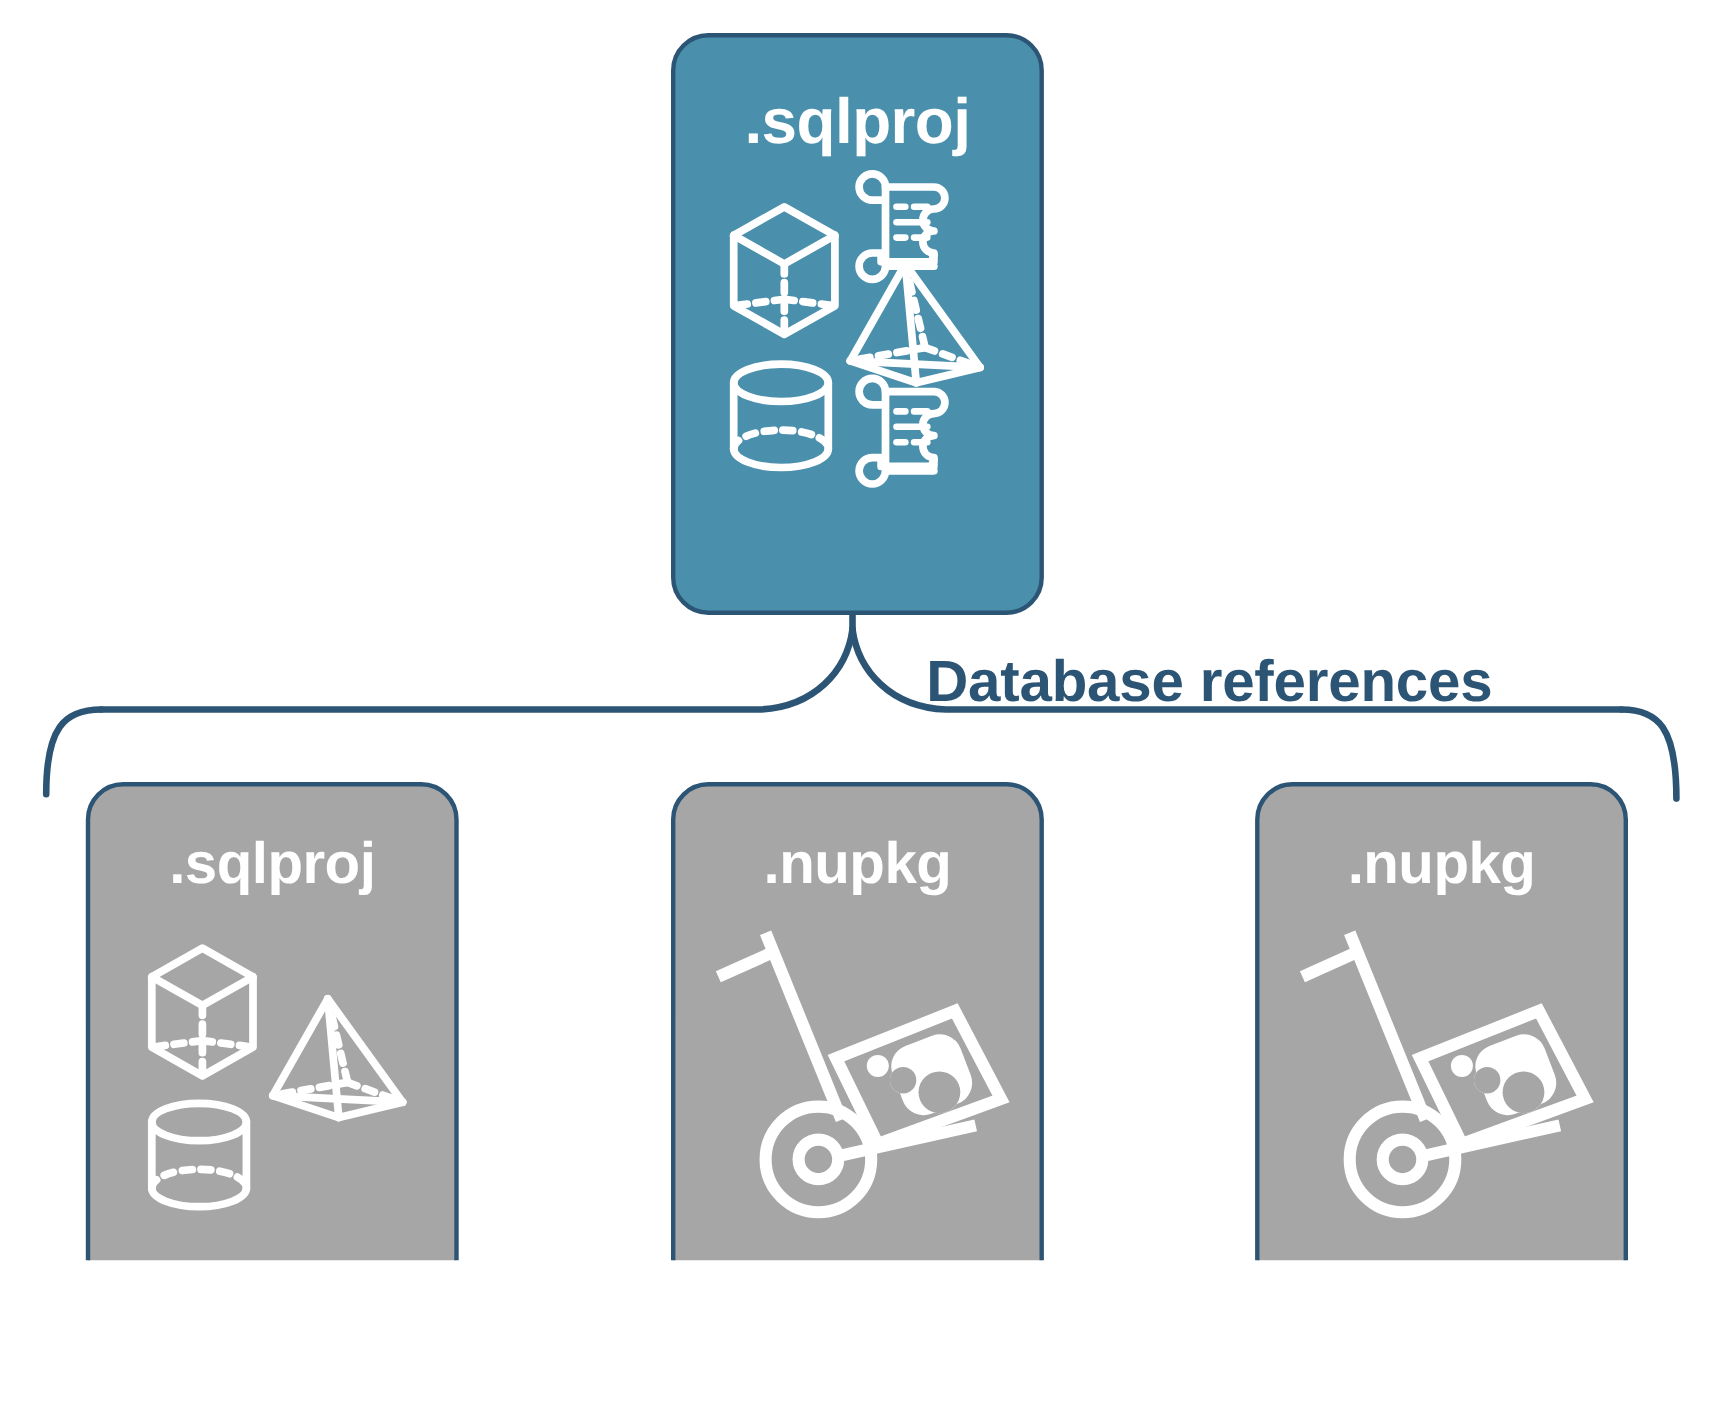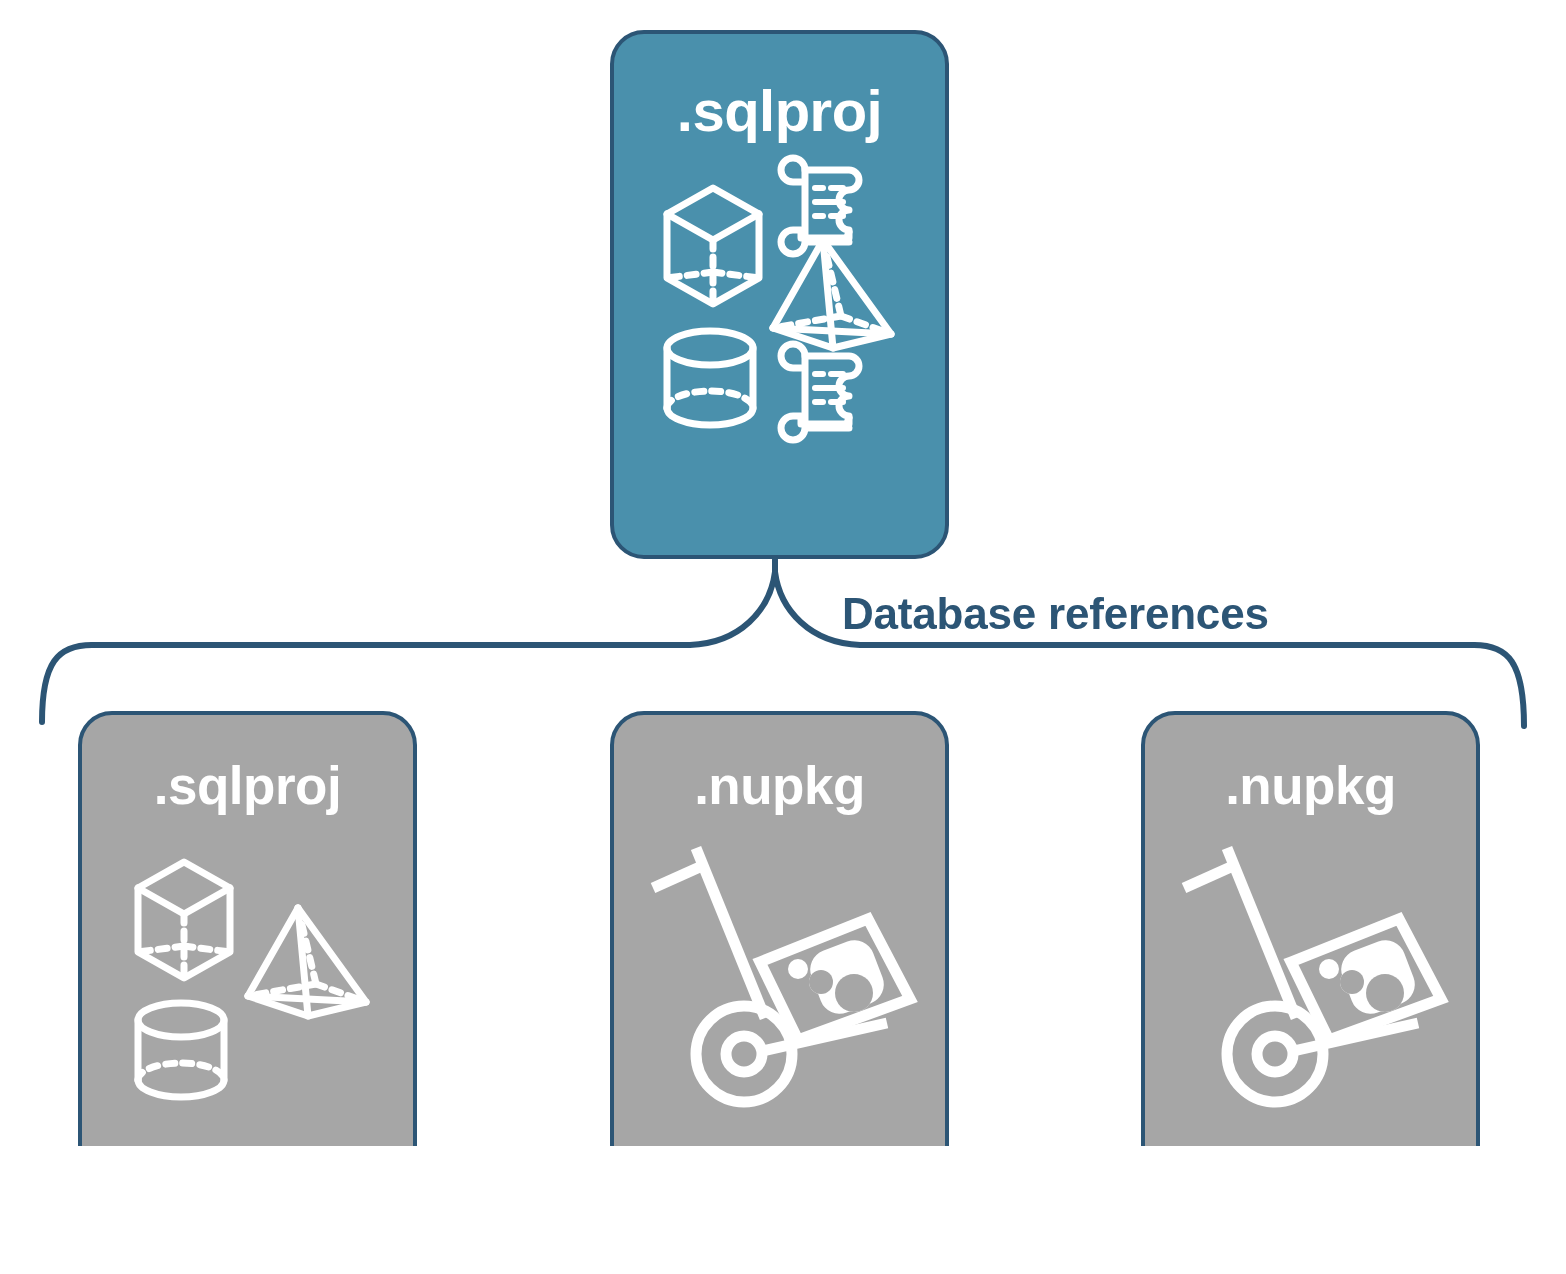--- a/index.html
+++ b/index.html
@@ -88,21 +88,21 @@
     width: 1566px;
     height: 220px;
     pointer-events: none;
   }
 
   
   #bracket-label {
     position: absolute;
     left: 842px;
     top: 589px;
-    font-size: 44px;
+    font-size: 53px;
     font-weight: bold;
     color: #2C5575;
     white-space: nowrap;
     letter-spacing: -0.2px;
   }
 
   svg { display: block; overflow: visible; }
 </style>
 </head>
 <body>

